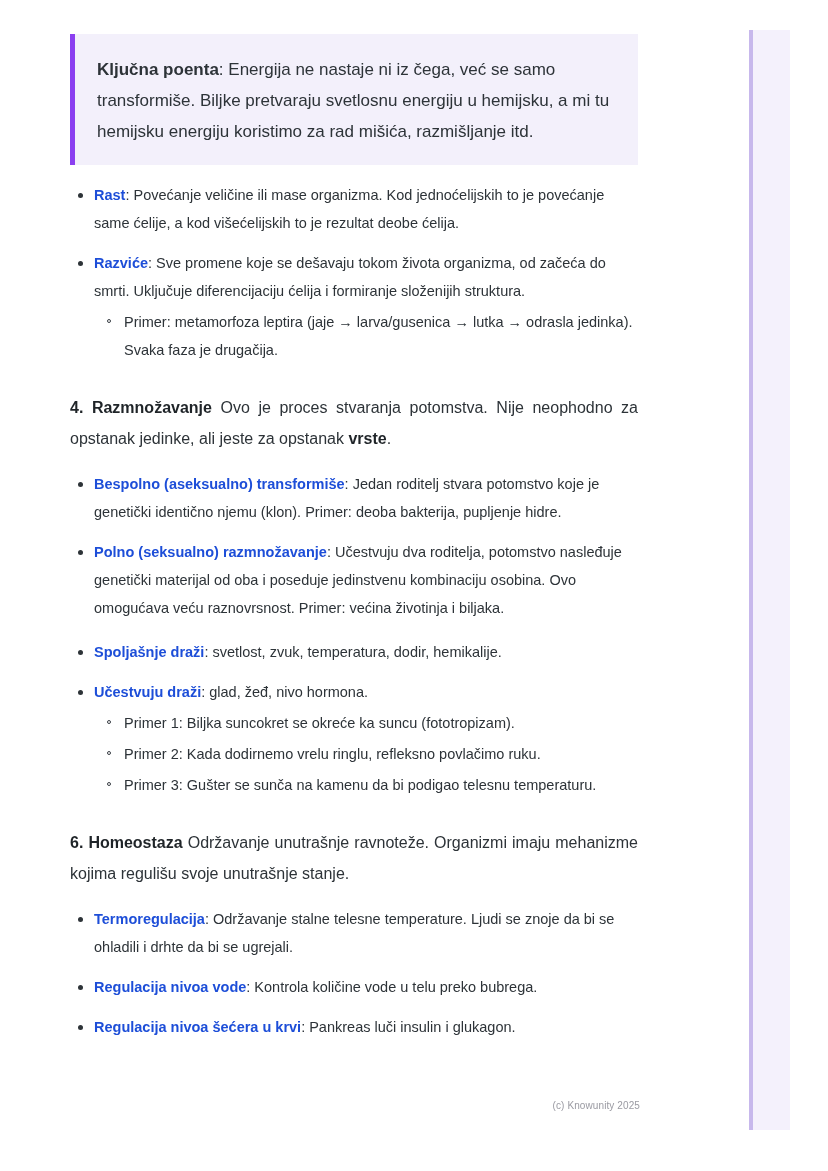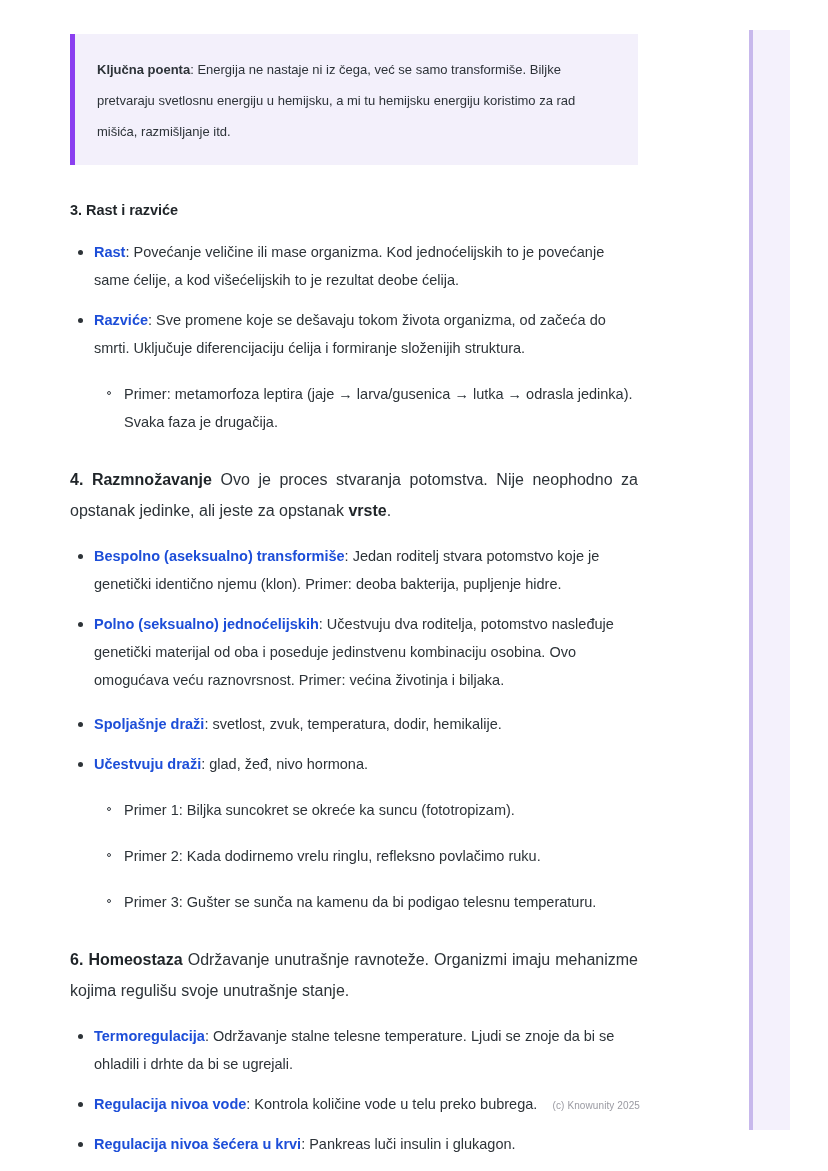--- a/index.html
+++ b/index.html
@@ -41,21 +41,21 @@
   
   .callout {
     background: #f3f0fb;
     border-left: 5px solid #8b3ff0;
     padding: 20px 24px 18px 22px;
     box-sizing: border-box;
     width: 568px;
   }
   .callout p {
     margin: 0;
-    font-size: 13px;
+    font-size: 17px;
     line-height: 31px;
     color: #2d3338;
   }
   .callout strong { font-weight: 700; }
 
   
   h3.section-heading {
     font-size: 14.5px;
     font-weight: 700;
     color: #1f2428;
@@ -104,21 +104,21 @@
   ul.subbullets {
     list-style: none;
     margin: 2px 0 0 0;
     padding: 0;
   }
   ul.subbullets > li.subbullet {
     position: relative;
     padding-left: 30px;
     font-size: 14.5px;
     line-height: 28px;
-    margin-top: 18px;
+    margin-top: 3px;
     color: #2d3338;
   }
   ul.subbullets > li.subbullet::before {
     content: "";
     position: absolute;
     left: 13px;
     top: 11px;
     width: 4px;
     height: 4px;
     border-radius: 50%;
@@ -148,42 +148,41 @@
 <body>
 
 <div class="right-panel"></div>
 
 <div class="page">
 
   <div class="callout">
     <p><strong>Ključna poenta</strong><span>: Energija ne nastaje ni iz čega, već se samo transformiše. Biljke pretvaraju svetlosnu energiju u hemijsku, a mi tu hemijsku energiju koristimo za rad mišića, razmišljanje itd.</span></p>
   </div>
 
-  <h3 class="section-heading">3. Rast i razviće</h3>
 
   <ul class="bullets">
     <li class="bullet">
       <strong>Rast</strong><span>: Povećanje veličine ili mase organizma. Kod jednoćelijskih to je povećanje same ćelije, a kod višećelijskih to je rezultat deobe ćelija.</span>
     </li>
     <li class="bullet">
       <strong>Razviće</strong><span>: Sve promene koje se dešavaju tokom života organizma, od začeća do smrti. Uključuje diferencijaciju ćelija i formiranje složenijih struktura.</span>
       <ul class="subbullets">
         <li class="subbullet">Primer: metamorfoza leptira (jaje → larva/gusenica → lutka → odrasla jedinka). Svaka faza je drugačija.</li>
       </ul>
     </li>
   </ul>
 
   <p class="lead"><strong>4. </strong><strong>Razmnožavanje</strong><span> Ovo je proces stvaranja potomstva. Nije neophodno za opstanak jedinke, ali jeste za opstanak </span><strong>vrste</strong><span>.</span></p>
 
   <ul class="bullets spaced">
     <li class="bullet">
       <strong>Bespolno (aseksualno) transformiše</strong><span>: Jedan roditelj stvara potomstvo koje je genetički identično njemu (klon). Primer: deoba bakterija, pupljenje hidre.</span>
     </li>
     <li class="bullet">
-      <strong>Polno (seksualno) jednoćelijskih</strong><span>: Učestvuju dva roditelja, potomstvo nasleđuje genetički materijal od oba i poseduje jedinstvenu kombinaciju osobina. Ovo omogućava veću raznovrsnost. Primer: većina životinja i biljaka.</span>
+      <strong>Polno (seksualno) razmnožavanje</strong><span>: Učestvuju dva roditelja, potomstvo nasleđuje genetički materijal od oba i poseduje jedinstvenu kombinaciju osobina. Ovo omogućava veću raznovrsnost. Primer: većina životinja i biljaka.</span>
     </li>
   </ul>
 
 
   <ul class="bullets spaced">
     <li class="bullet">
       <strong>Spoljašnje draži</strong><span>: svetlost, zvuk, temperatura, dodir, hemikalije.</span>
     </li>
     <li class="bullet">
       <strong>Učestvuju draži</strong><span>: glad, žeđ, nivo hormona.</span>

